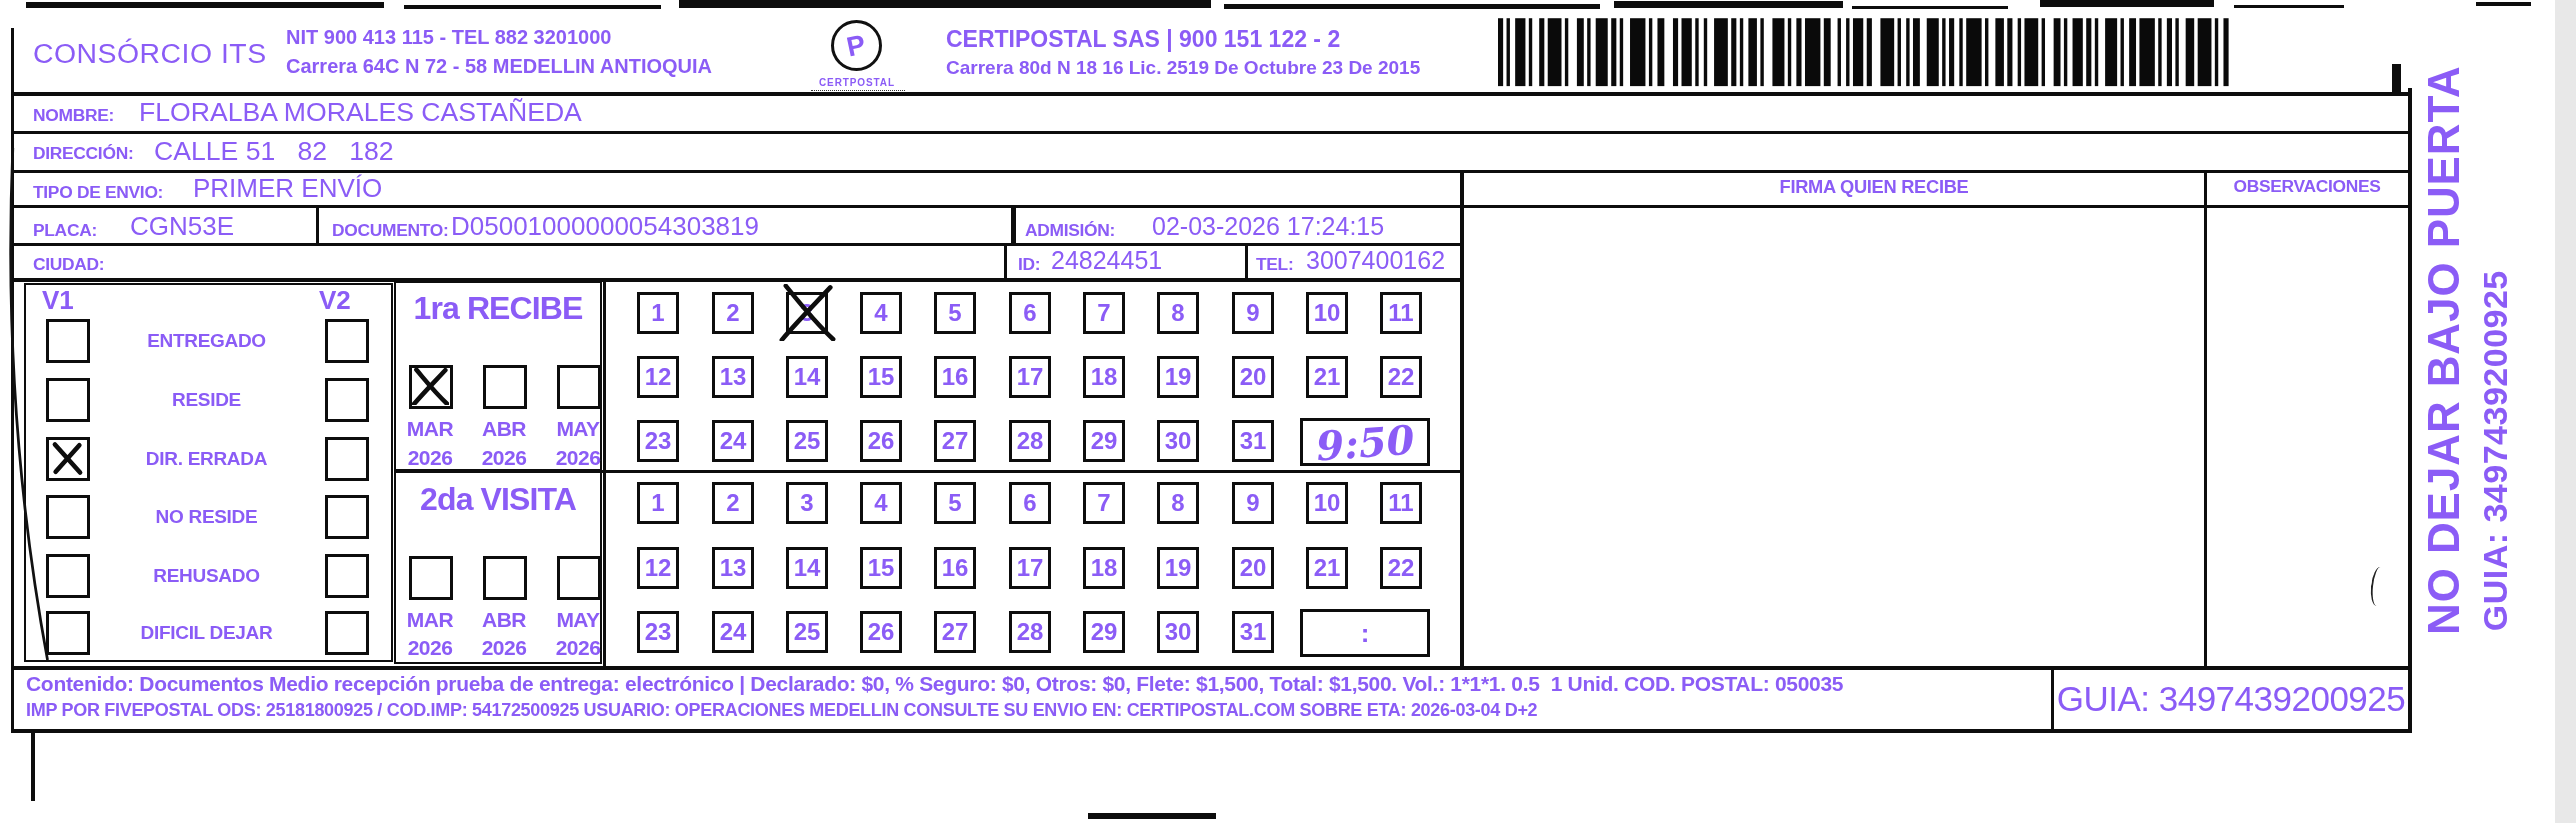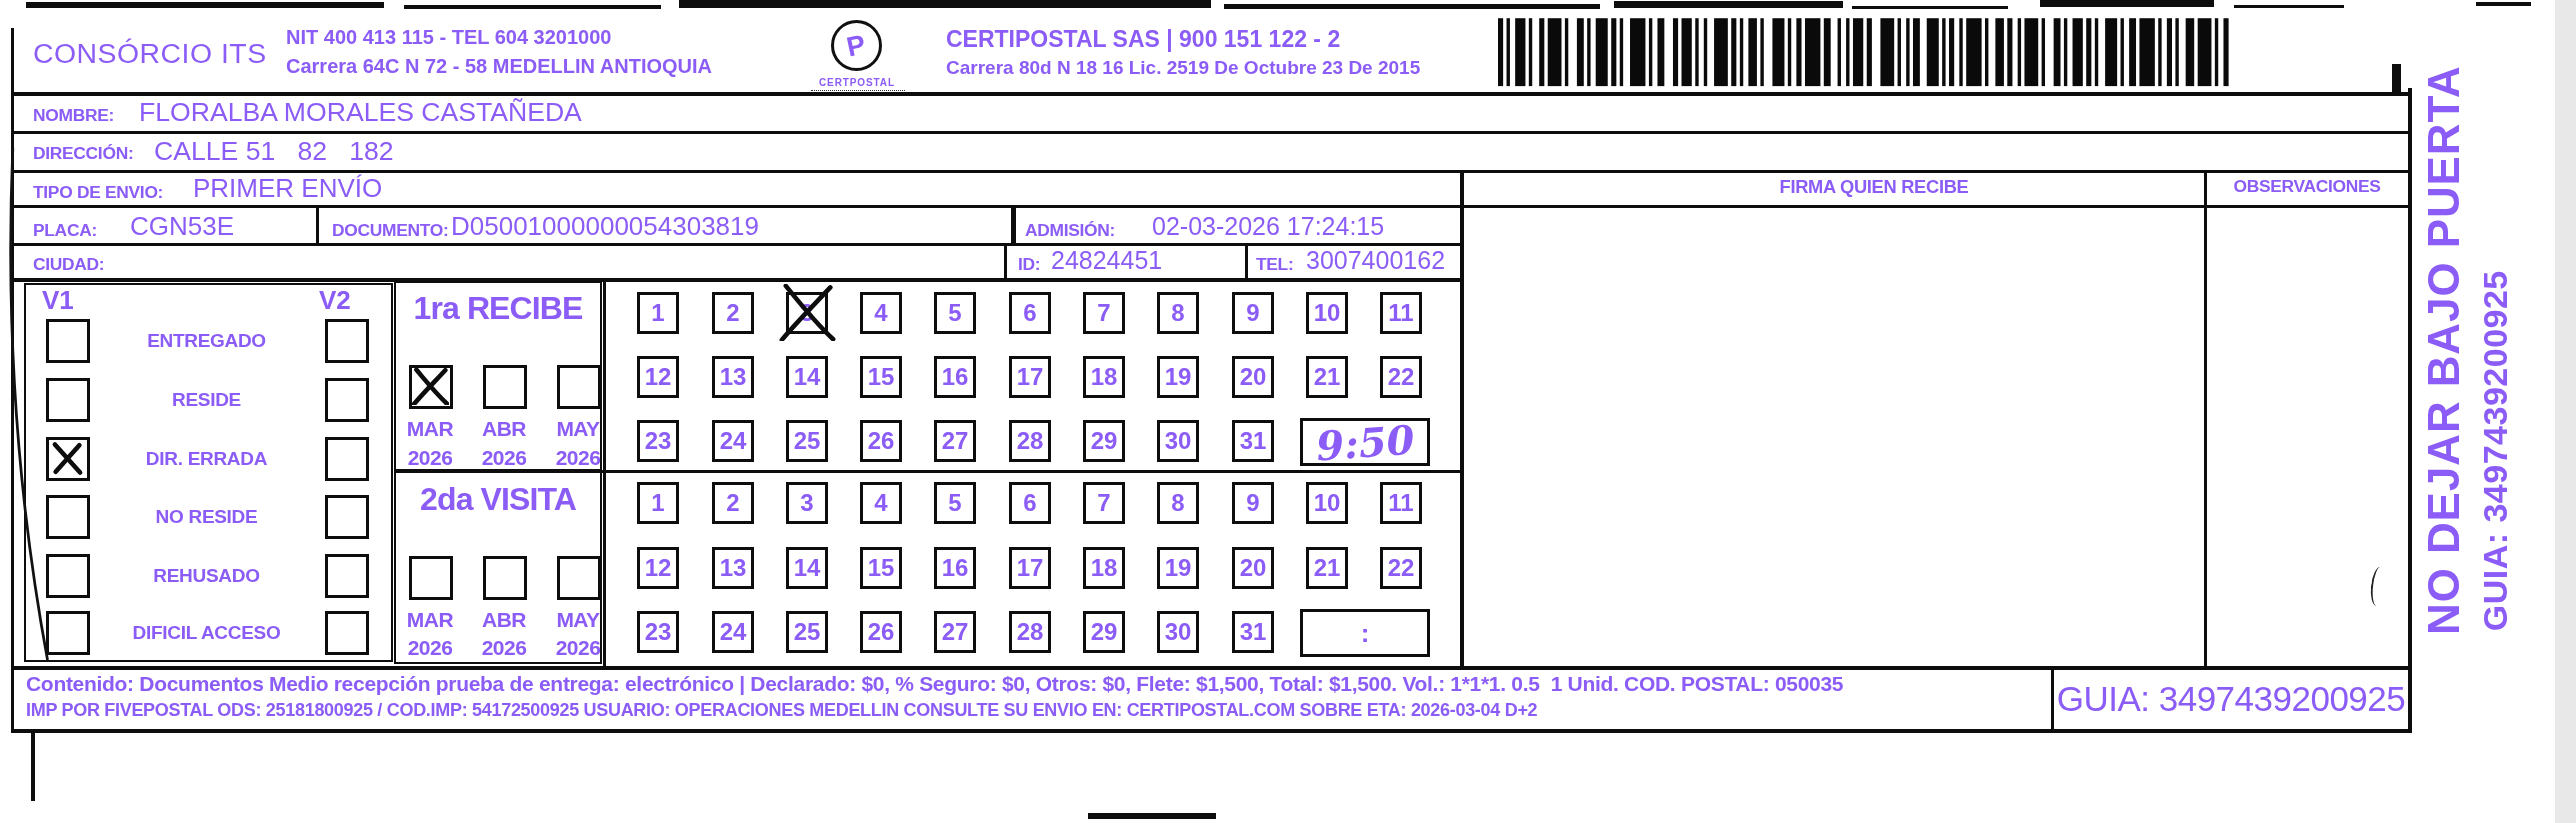--- a/index.html
+++ b/index.html
@@ -23,21 +23,21 @@
   .hand{font-family:"DejaVu Serif", serif;font-style:italic;font-weight:bold;}
   .xmark{position:absolute;pointer-events:none;}
   .smallhdr{position:absolute;font-weight:bold;font-size:18.3px;text-align:center;letter-spacing:-0.3px;}
 </style>
 </head>
 <body>
 
 <div class="page">
 
   <div class="abs" style="left:33px;top:37px;font-size:28.4px;letter-spacing:0.5px;">CONSÓRCIO ITS</div>
-  <div class="abs" style="left:286px;top:26px;font-size:20px;font-weight:bold;">NIT 400 413 115 - TEL 604 3201000</div>
+  <div class="abs" style="left:286px;top:26px;font-size:20px;font-weight:bold;">NIT 900 413 115 - TEL 882 3201000</div>
   <div class="abs" style="left:286px;top:55px;font-size:20px;font-weight:bold;">Carrera 64C N 72 - 58 MEDELLIN ANTIOQUIA</div>
 
   <div class="abs" style="left:831px;top:20px;width:51px;height:51px;border:3.7px solid #111;border-radius:50%;box-sizing:border-box;display:flex;align-items:center;justify-content:center;">
     <span style="font-weight:bold;font-size:27.5px;transform:rotate(-12deg);">P</span>
   </div>
   <div class="abs" style="left:803px;top:77px;width:108px;text-align:center;font-size:10px;font-weight:bold;letter-spacing:0.9px;">CERTPOSTAL</div>
   <div class="abs" style="left:811px;top:90px;width:94px;border-top:1.8px dotted #333;"></div>
 
   <div class="abs" style="left:946px;top:26px;font-size:23px;font-weight:bold;">CERTIPOSTAL SAS | 900 151 122 - 2</div>
   <div class="abs" style="left:946px;top:57px;font-size:19px;font-weight:bold;">Carrera 80d N 18 16  Lic. 2519 De Octubre 23 De 2015</div>
@@ -196,21 +196,21 @@
       </svg></div>
     <div class="opt" style="left:77px;top:448px;width:259px;">DIR. ERRADA</div>
     <div class="cb" style="left:325px;top:437px;"></div>
     <div class="cb" style="left:46px;top:495px;"></div>
     <div class="opt" style="left:77px;top:506px;width:259px;">NO RESIDE</div>
     <div class="cb" style="left:325px;top:495px;"></div>
     <div class="cb" style="left:46px;top:554px;"></div>
     <div class="opt" style="left:77px;top:565px;width:259px;">REHUSADO</div>
     <div class="cb" style="left:325px;top:554px;"></div>
     <div class="cb" style="left:46px;top:611px;"></div>
-    <div class="opt" style="left:77px;top:622px;width:259px;">DIFICIL ACCESO</div>
+    <div class="opt" style="left:77px;top:622px;width:259px;">DIFICIL DEJAR</div>
     <div class="cb" style="left:325px;top:611px;"></div>
     <div class="cb" style="left:409px;top:365px;"><svg width="37" height="37" viewBox="0 0 40 40">
         <path d="M4.8 2 C 16 15.2 24.8 26.400000000000002 38 38.8 M36 2.4 C 24.8 14.399999999999999 12 27.200000000000003 2 39.2" stroke="#0d0d0d" stroke-width="5" fill="none" stroke-linecap="round"></path>
       </svg></div>
     <div class="mlabel" style="left:398px;top:417px;width:64px;">MAR</div>
     <div class="mlabel" style="left:398px;top:446px;width:64px;">2026</div>
     <div class="cb" style="left:483px;top:365px;"></div>
     <div class="mlabel" style="left:472px;top:417px;width:64px;">ABR</div>
     <div class="mlabel" style="left:472px;top:446px;width:64px;">2026</div>
     <div class="cb" style="left:557px;top:365px;"></div>

